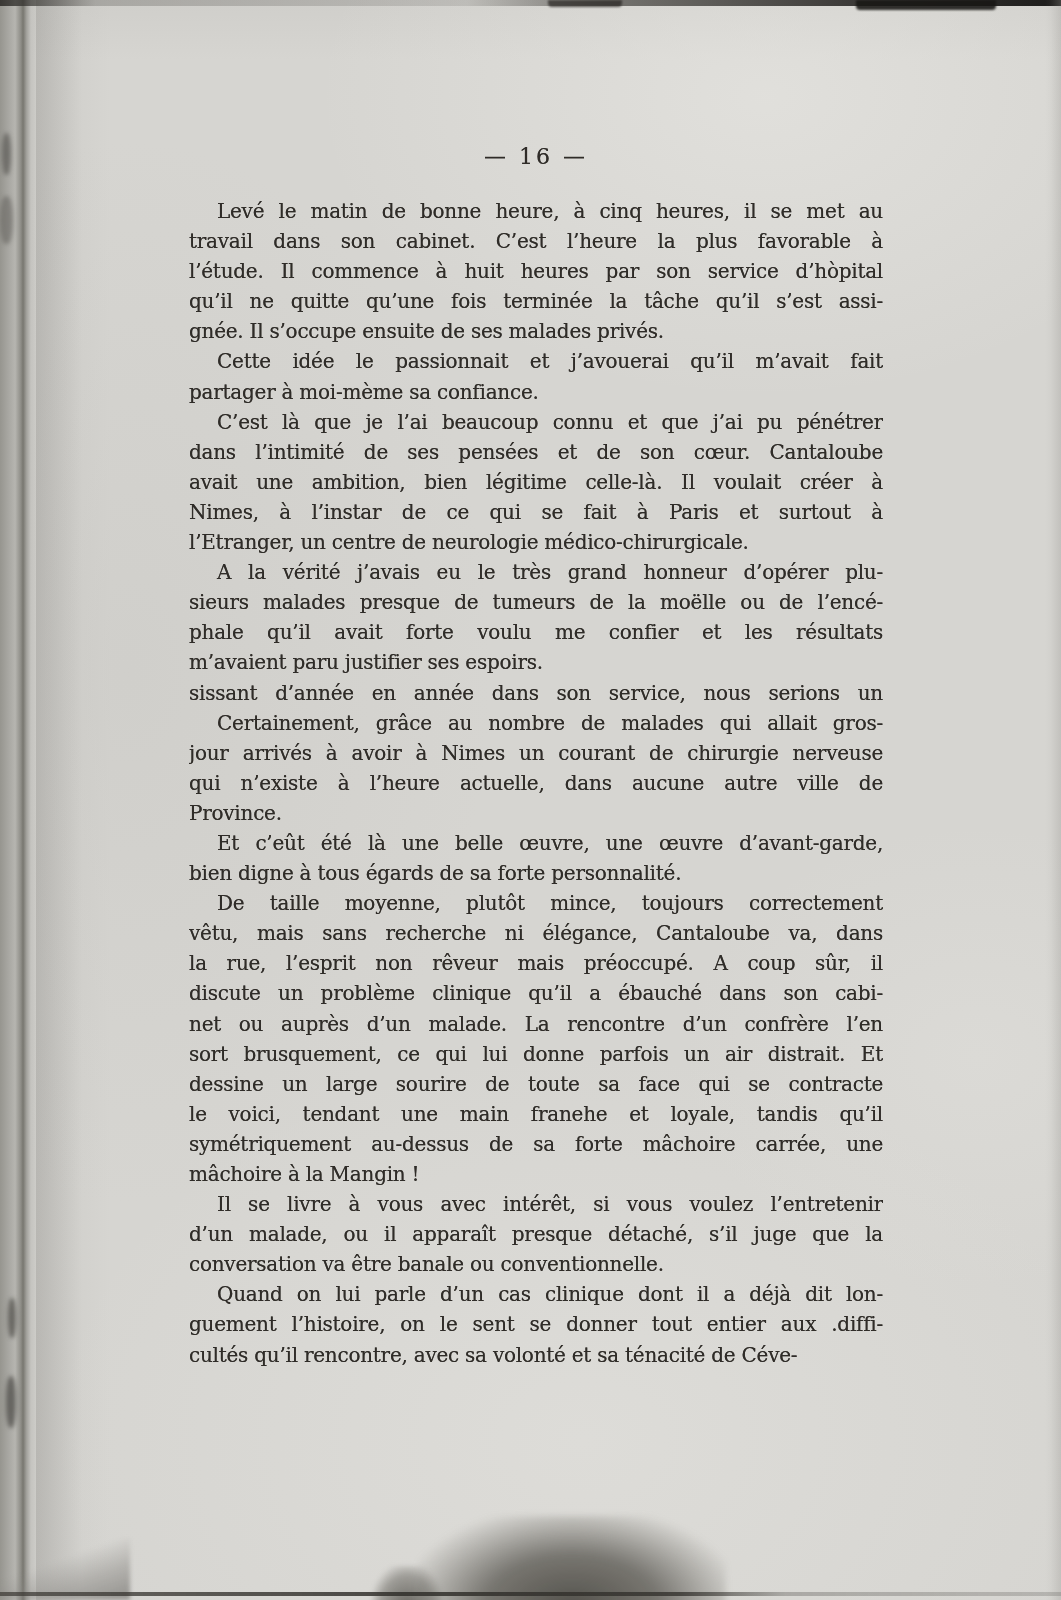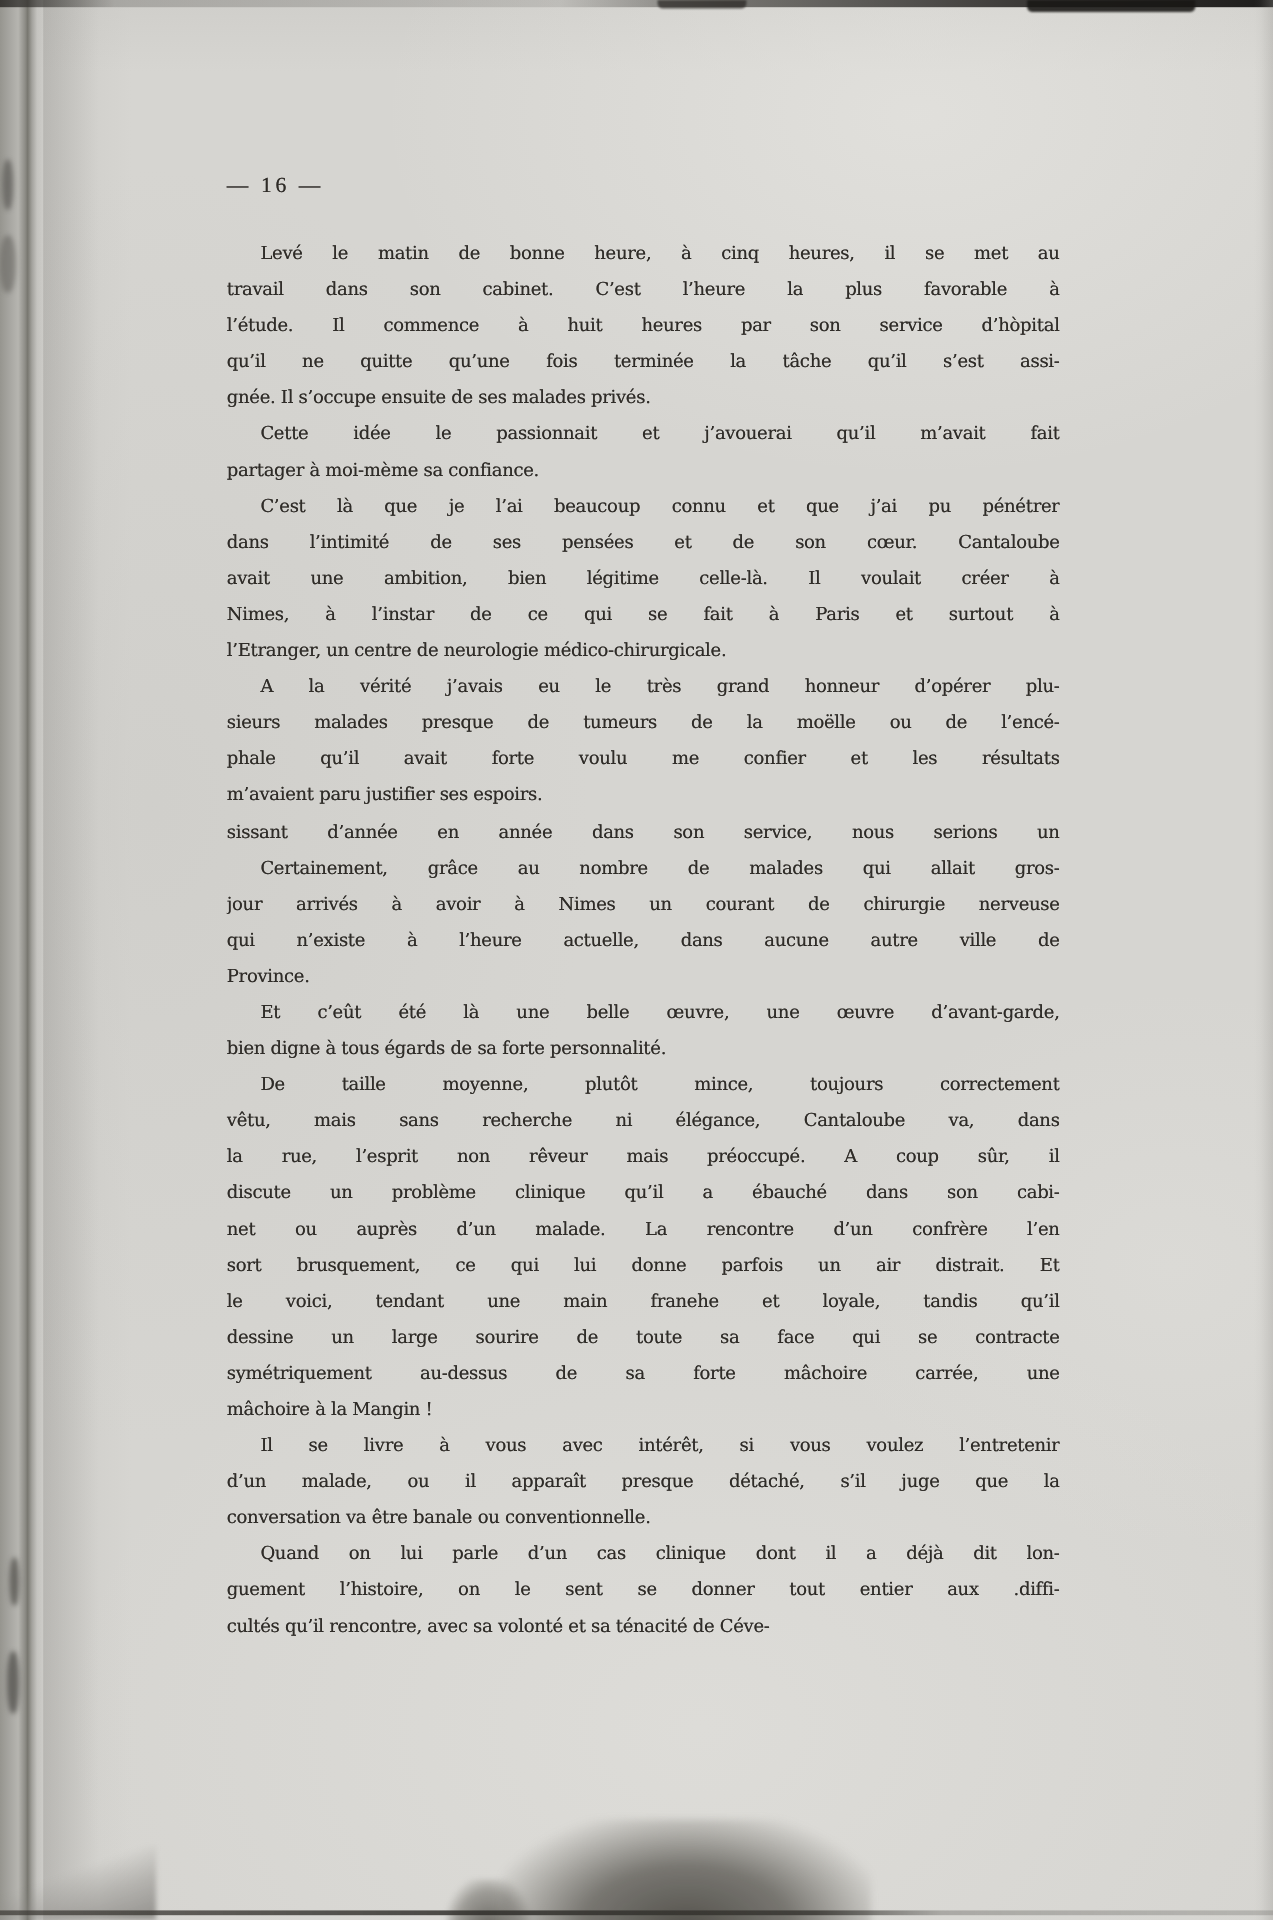--- a/index.html
+++ b/index.html
@@ -87,27 +87,26 @@
   }
   .corner-bl {
     position: absolute; left: 0; top: 1538px; width: 130px; height: 62px;
     background: linear-gradient(160deg, rgba(150,148,144,0) 40%, rgba(136,134,130,0.45) 68%, rgba(104,102,98,0.55) 92%);
     filter: blur(2px);
   }
 
   
   .page-number {
     position: absolute; left: 189px; top: 144px; width: 694px;
-    text-align: left; font-size: 18px; letter-spacing: 3px;
+    text-align: center; font-size: 22px; letter-spacing: 3px;
     text-shadow: 0 0 0.5px rgba(47,44,40,0.8);
-    font-family: Liberation Serif, serif;
   }
   .text-body {
     position: absolute; left: 189px; top: 196px; width: 694px;
-    font-size: 15px; letter-spacing: -0.25px;
+    font-size: 20px; letter-spacing: -0.25px;
     text-shadow: 0 0 0.5px rgba(47,44,40,0.75);
   }
   .line {
     height: 30.1px; line-height: 30.1px;
     text-align: justify; text-align-last: justify;
     overflow: hidden; white-space: normal;
   }
   .line.first { text-indent: 28px; }
   .line.last  { text-align-last: left; }
 </style>
@@ -166,22 +165,22 @@
         <div class="line first">Et c’eût été là une belle œuvre, une œuvre d’avant-garde,</div>
         <div class="line last">bien digne à tous égards de sa forte personnalité.</div>
       </div>
       <div>
         <div class="line first">De taille moyenne, plutôt mince, toujours correctement</div>
         <div class="line">vêtu, mais sans recherche ni élégance, Cantaloube va, dans</div>
         <div class="line">la rue, l’esprit non rêveur mais préoccupé. A coup sûr, il</div>
         <div class="line">discute un problème clinique qu’il a ébauché dans son cabi-</div>
         <div class="line">net ou auprès d’un malade. La rencontre d’un confrère l’en</div>
         <div class="line">sort brusquement, ce qui lui donne parfois un air distrait. Et</div>
+        <div class="line">dessine un large sourire de toute sa face qui se contracte</div>
         <div class="line">le voici, tendant une main franehe et loyale, tandis qu’il</div>
-        <div class="line">dessine un large sourire de toute sa face qui se contracte</div>
         <div class="line">symétriquement au-dessus de sa forte mâchoire carrée, une</div>
         <div class="line last">mâchoire à la Mangin !</div>
       </div>
       <div>
         <div class="line first">Il se livre à vous avec intérêt, si vous voulez l’entretenir</div>
         <div class="line">d’un malade, ou il apparaît presque détaché, s’il juge que la</div>
         <div class="line last">conversation va être banale ou conventionnelle.</div>
       </div>
       <div>
         <div class="line first">Quand on lui parle d’un cas clinique dont il a déjà dit lon-</div>

